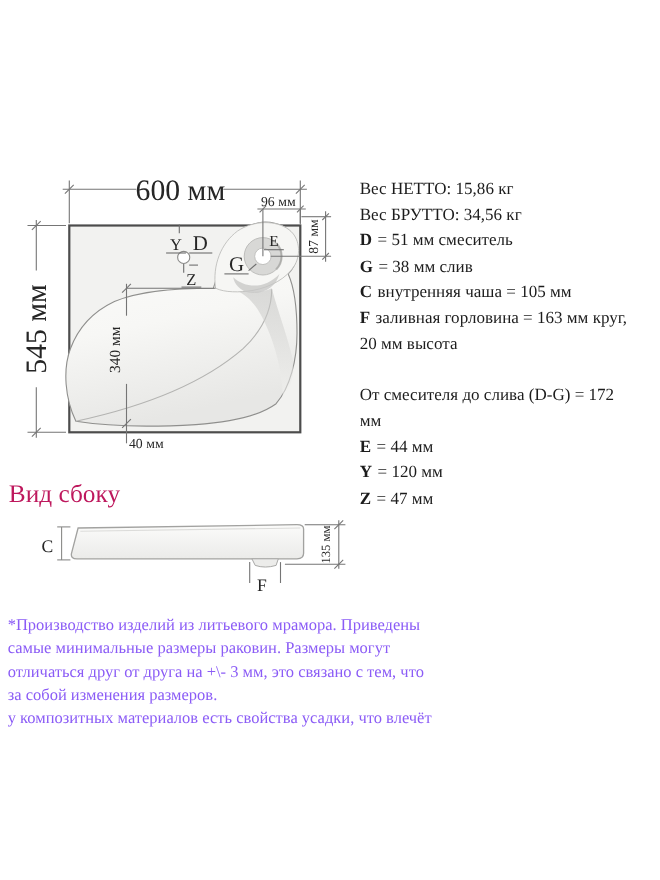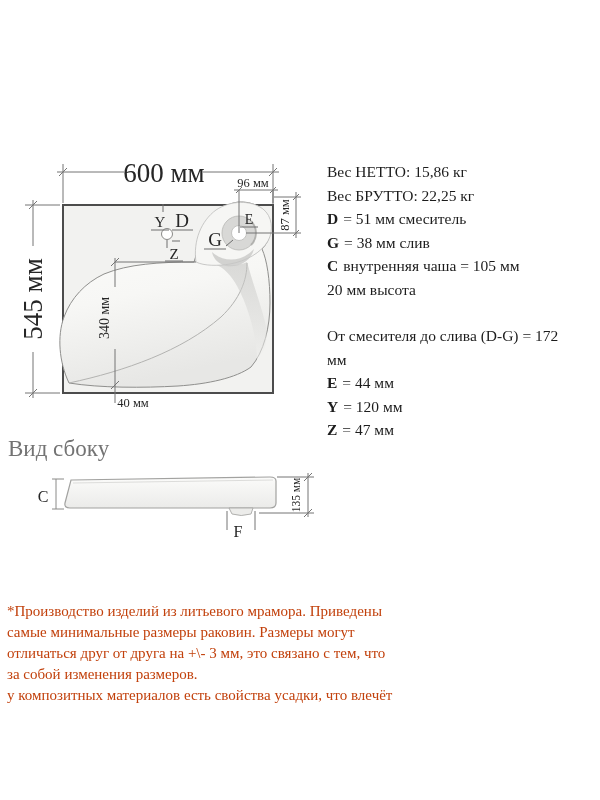--- a/index.html
+++ b/index.html
@@ -12,26 +12,26 @@
 
   .specs {
     position:absolute; left:327px; top:160px; width:250px;
     font-size:15.5px; line-height:23.5px; color:#1c1c1c;
   }
   .spec-row b { margin-right:5px; }
   .spec-gap { height:23px; }
 
   .side-heading {
     position:absolute; left:8px; top:436px;
-    font-size:23px; color:#737373;
+    font-size:23px; color:#be185d;
   }
 
   .disclaimer {
     position:absolute; left:7px; top:559px; width:400px;
-    font-size:15px; line-height:21px; color:#c2410c;margin-top:42px;
+    font-size:15px; line-height:21px; color:#8b5cf6;
   }
 </style>
 </head>
 <body>
 
 <div class="page">
 
   <svg class="drawing" viewBox="0 0 600 800">
     <defs>
       <linearGradient id="gLeaf" x1="0" y1="0" x2="0.25" y2="1">
@@ -153,24 +153,25 @@
       <line x1="259" y1="513" x2="314" y2="513"></line>
       <line x1="308" y1="473" x2="308" y2="517"></line>
       <line x1="304" y1="481" x2="312" y2="473"></line>
       <line x1="304" y1="517" x2="312" y2="509"></line>
     </g>
     <text transform="translate(300,495) rotate(-90)" font-size="11.5" text-anchor="middle">135 мм</text>
   </svg>
 
   <div class="specs">
     <div class="spec-row">Вес НЕТТО: 15,86 кг</div>
-    <div class="spec-row">Вес БРУТТО: 22,25 кг</div>
+    <div class="spec-row">Вес БРУТТО: 34,56 кг</div>
     <div class="spec-row"><b>D</b><span>= 51 мм смеситель</span></div>
     <div class="spec-row"><b>G</b><span>= 38 мм слив</span></div>
     <div class="spec-row"><b>C</b><span>внутренняя чаша = 105 мм</span></div>
+    <div class="spec-row"><b>F</b><span>заливная горловина = 163 мм круг,</span></div>
     <div class="spec-row">20 мм высота</div>
     <div class="spec-gap"></div>
     <div class="spec-row">От смесителя до слива (D-G) = 172 мм</div>
     <div class="spec-row"><b>E</b><span>= 44 мм</span></div>
     <div class="spec-row"><b>Y</b><span>= 120 мм</span></div>
     <div class="spec-row"><b>Z</b><span>= 47 мм</span></div>
   </div>
 
   <div class="side-heading">Вид сбоку</div>
 

